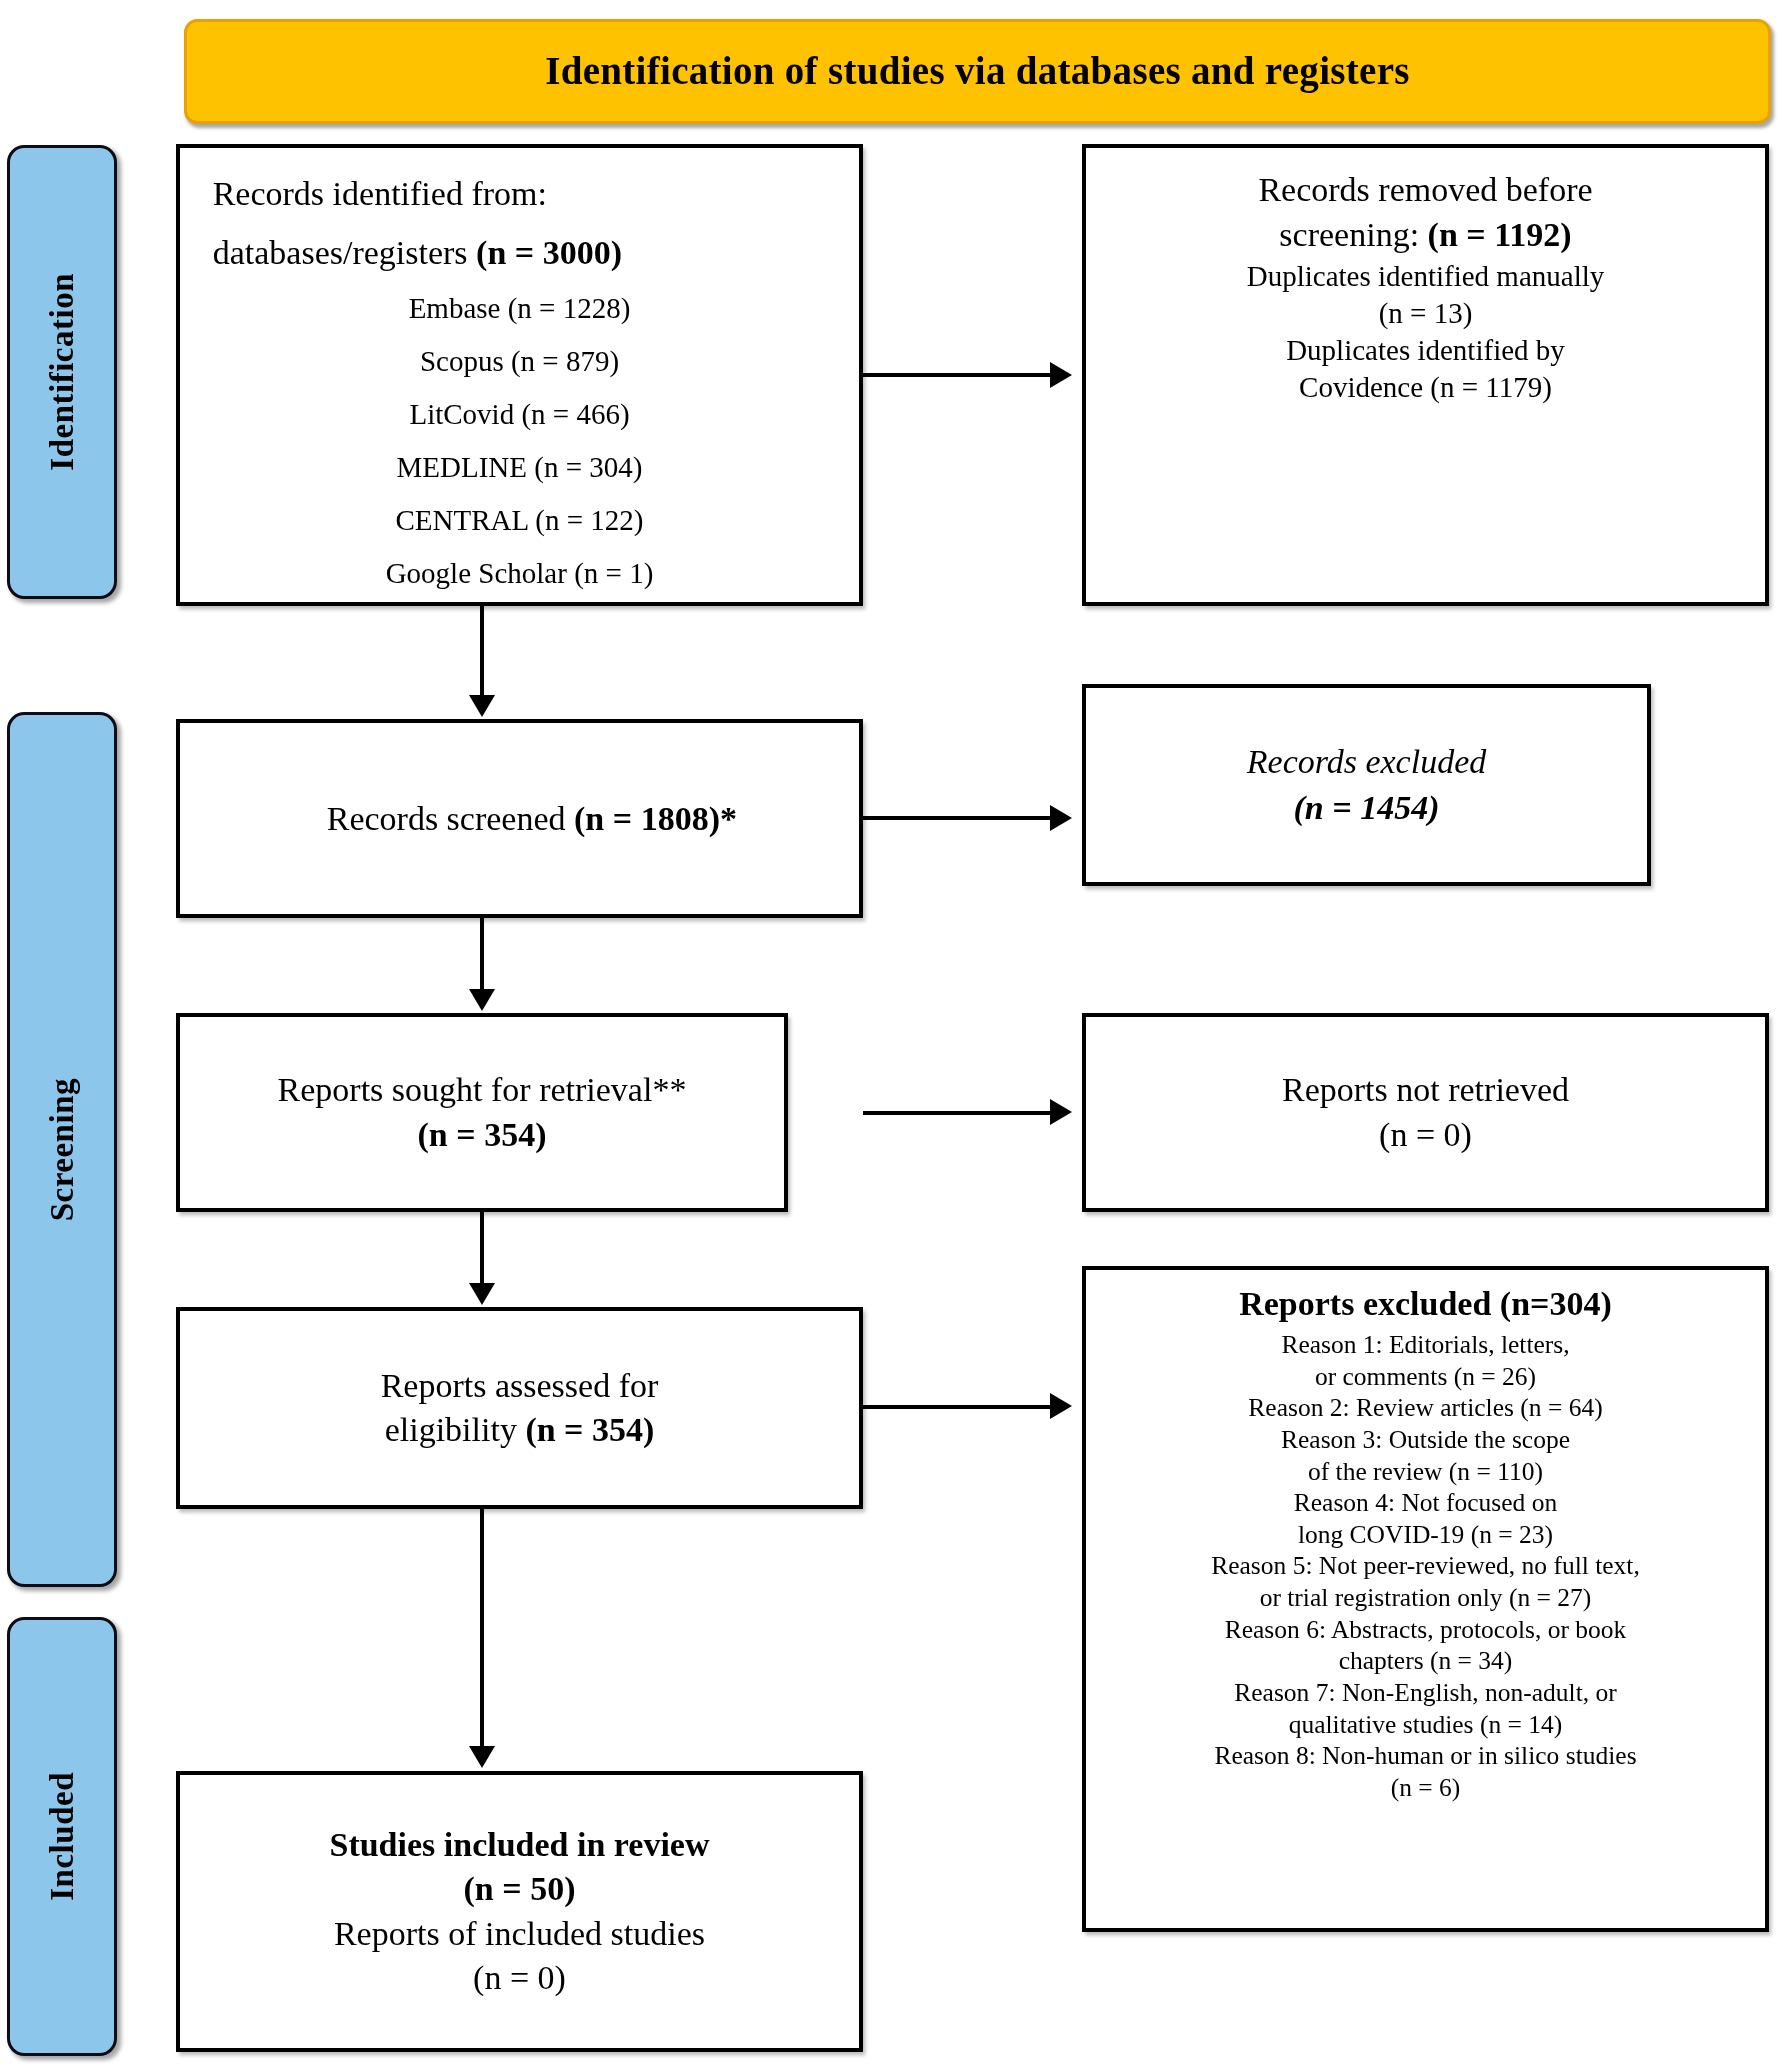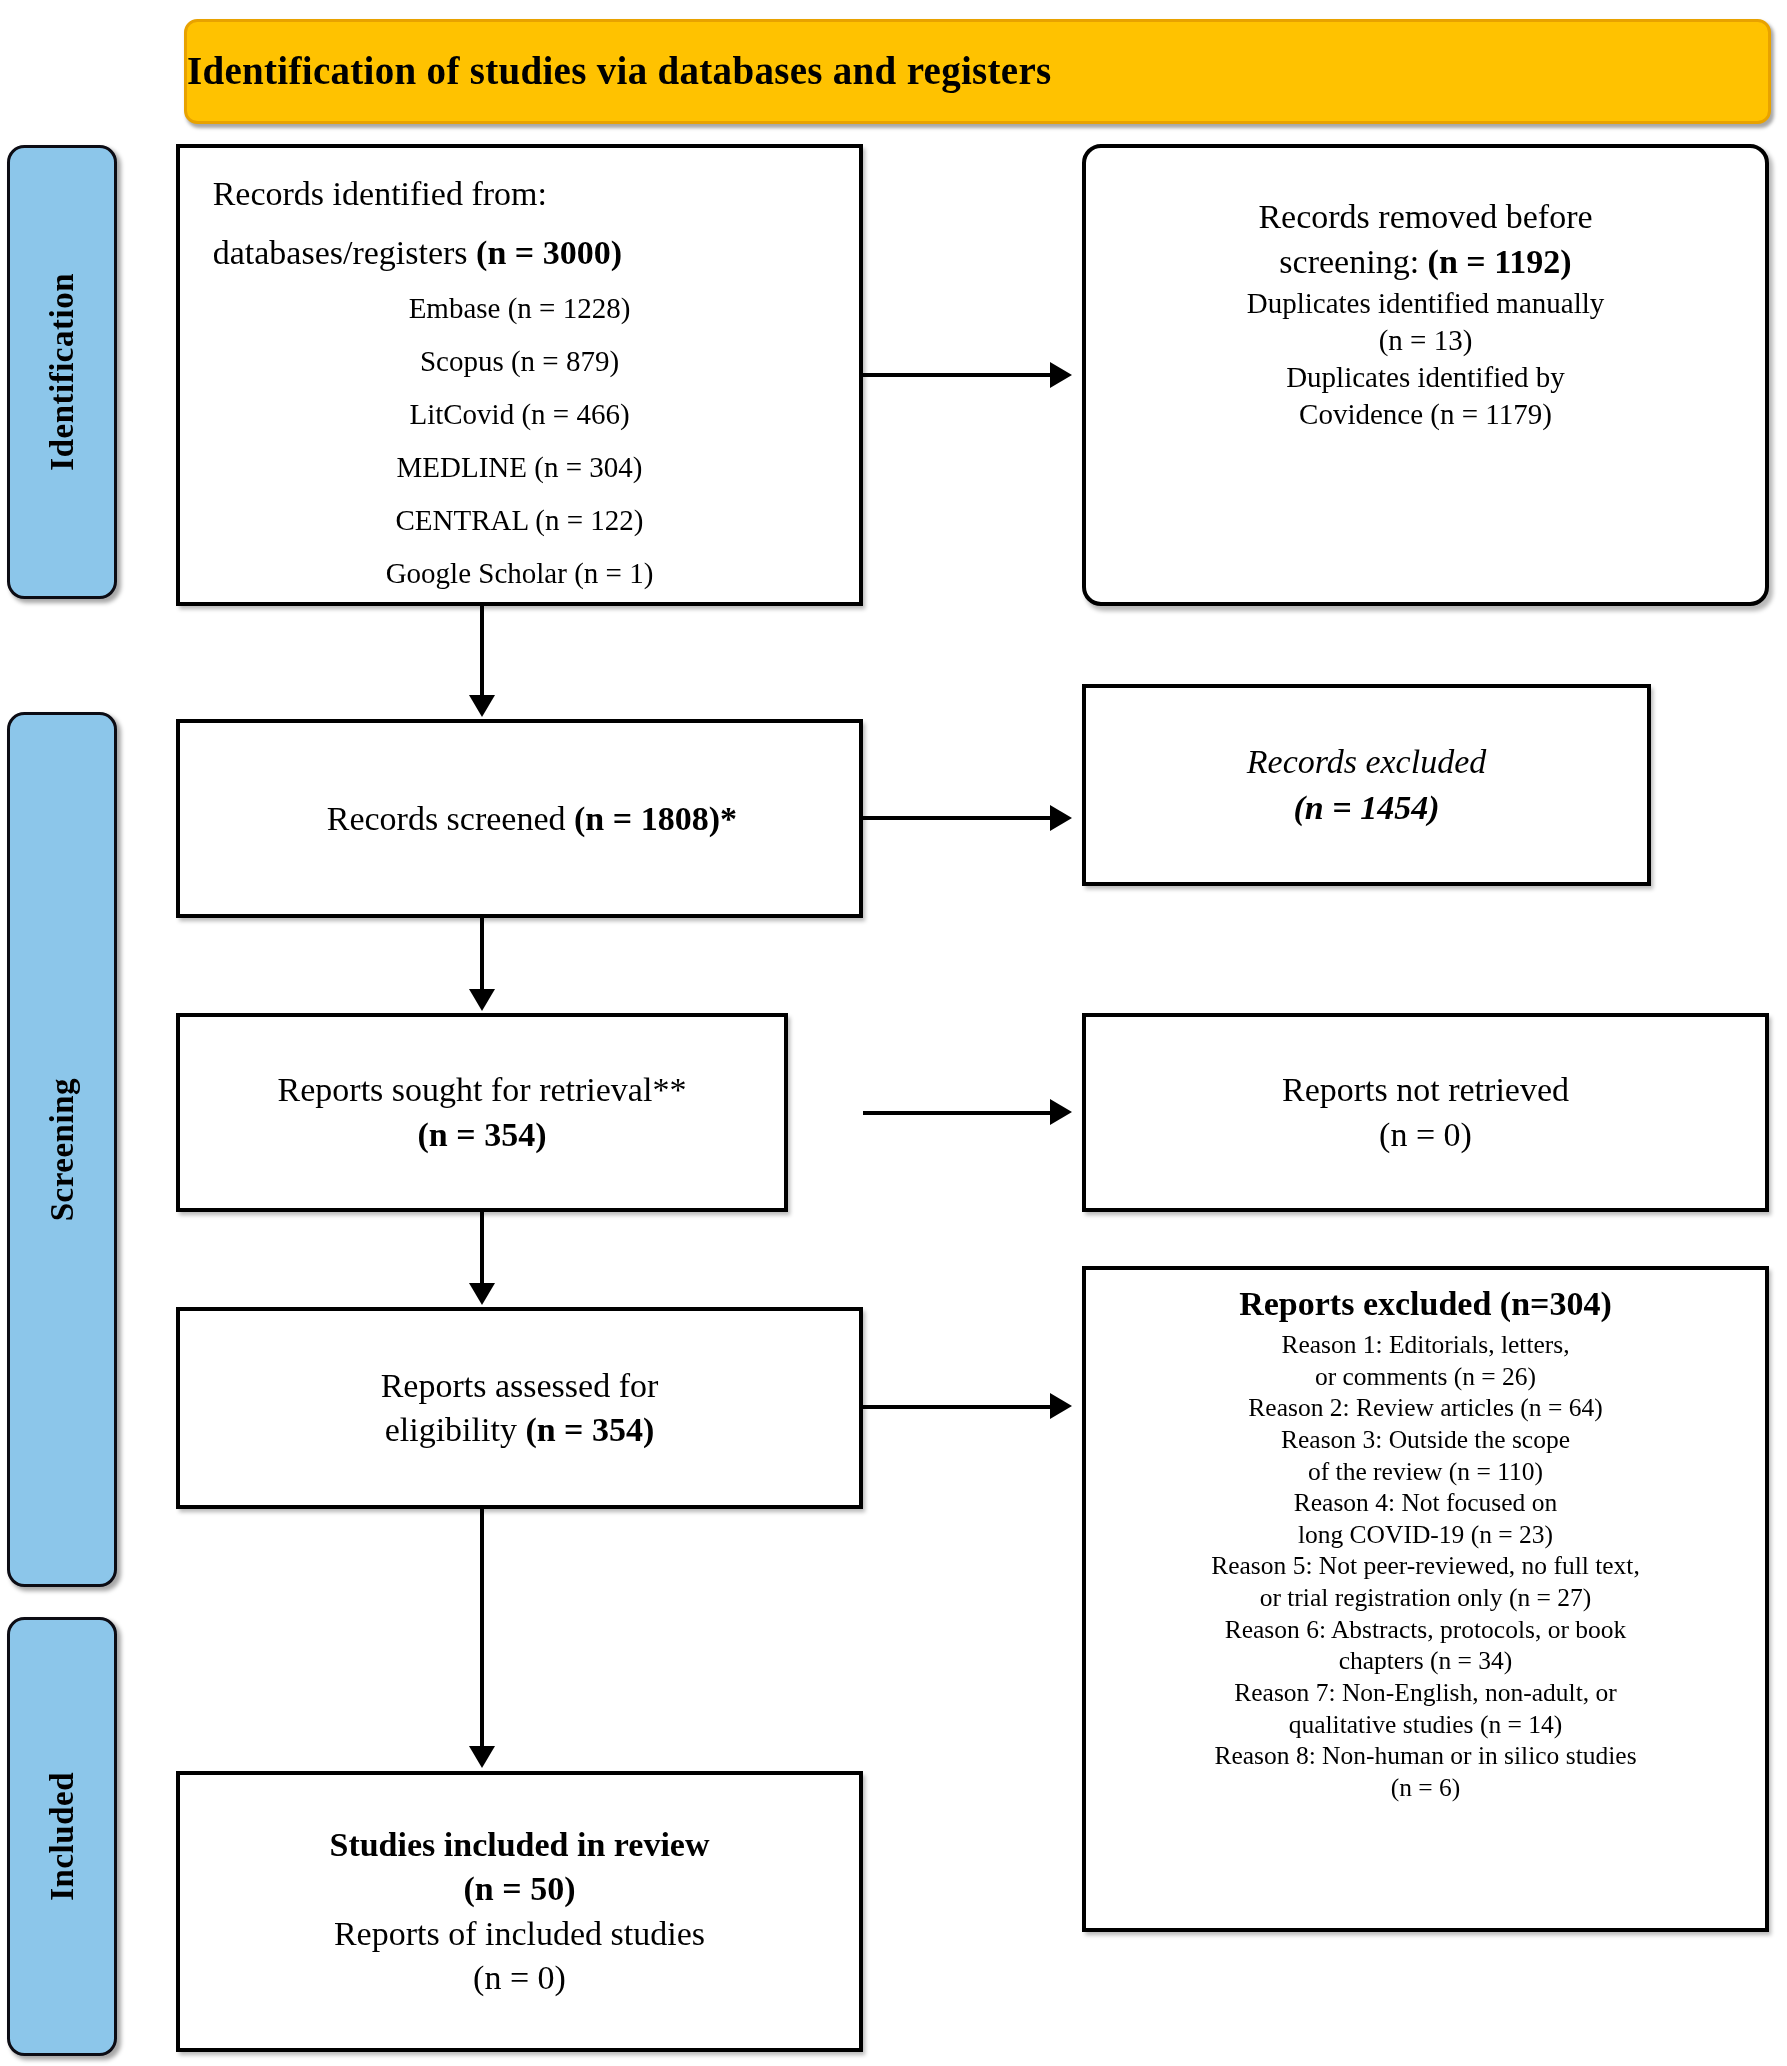--- a/index.html
+++ b/index.html
@@ -17,21 +17,21 @@
 
   
   .node { position: absolute; }
 
   
   #header-banner {
     left: 184px; top: 19.4px; width: 1587px; height: 105px;
     background: #FFC200;
     border: 3.1px solid #E8A200;
     border-radius: 13.3px;
-    display: flex; align-items: center; justify-content: flex-start;
+    display: flex; align-items: center; justify-content: center;
     box-shadow: 2.6px 3.6px 3.6px rgba(0,0,0,0.35);
   }
   #header-banner .title {
     font-size: 39px; font-weight: bold; letter-spacing: 0.3px;
     text-align: center; line-height: 1.05;
   }
 
   
   .stage-bar {
     background: #8CC6EA;
@@ -67,21 +67,21 @@
   
   #box-identified {
     left: 176px; top: 144px; width: 687px; height: 462px;
     align-items: stretch; justify-content: space-between; padding-top: 23.5px;
   }
   #box-identified .hdr { font-size: 34px; text-align: left; padding-left: 19.4px; line-height: 1.30; }
   #box-identified .src { font-size: 29px; text-align: center; line-height: 1.30; }
 
   #box-removed {
     left: 1082px; top: 144px; width: 687px; height: 462px;
-    justify-content: flex-start; padding-top: 47px; border-radius: 19px;
+    justify-content: flex-start; padding-top: 20px;
   }
   #box-removed .hdr { font-size: 34px; line-height: 1.32; }
   #box-removed .sub { font-size: 29px; line-height: 1.28; }
 
   
   #box-screened { left: 176px; top: 719px; width: 687px; height: 199px; padding-left: 38px; }
   #box-screened .line { font-size: 34px; }
   #box-excluded { left: 1082px; top: 684px; width: 569px; height: 202px; font-style: italic; }
   #box-excluded .line { font-size: 34px; line-height: 1.34; }
 

